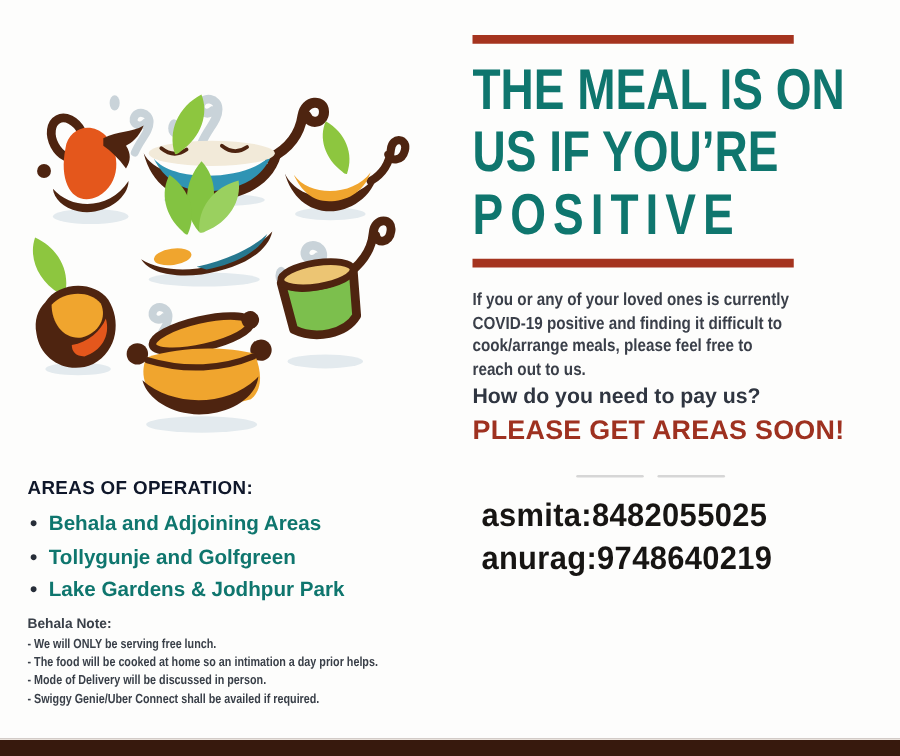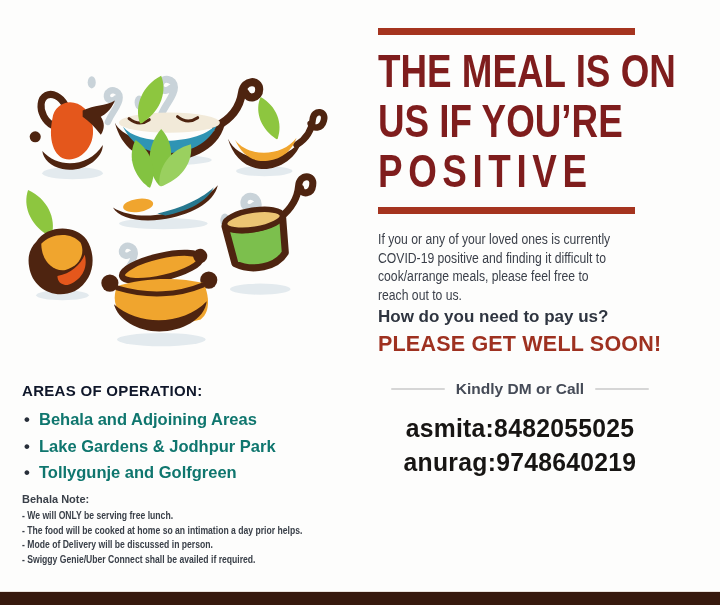--- a/index.html
+++ b/index.html
@@ -18,32 +18,32 @@
   .areas li::before{content:"•";position:absolute;left:2px;color:#272e39;}
 
   
   .notes{position:absolute;left:22px;top:493px;width:360px;}
   .notes-heading{font-size:11px;font-weight:700;color:#3a4049;margin-bottom:3px;}
   .notes .note-line{font-size:10.5px;font-weight:700;color:#3a4049;line-height:14.5px;white-space:nowrap;transform:scaleX(.82);transform-origin:left top;}
 
   
   .right{position:absolute;left:378px;top:28px;width:284px;}
   .accent-bar{width:257px;height:7px;background:#a5341f;}
-  .title{margin:11px 0 0 0;color:#7f1d1d;font-weight:700;font-size:46px;line-height:50px;}
+  .title{margin:11px 0 0 0;color:#0f766e;font-weight:700;font-size:46px;line-height:50px;}
   .title div{white-space:nowrap;transform:scaleX(.8);transform-origin:left top;}
   .title div.wide{letter-spacing:7px;}
   .accent-bar.bottom{margin-top:11px;}
-  .para{margin-top:16px;font-size:14px;font-weight:400;color:#3a3f49;line-height:18.5px;}
+  .para{margin-top:16px;font-size:14px;font-weight:700;color:#3a3f49;line-height:18.5px;}
   .para div{white-space:nowrap;transform:scaleX(.87);transform-origin:left top;}
   .pay-q{margin-top:3px;font-size:17px;font-weight:700;color:#2f3540;}
   .pay-a{margin-top:5px;font-size:21.5px;font-weight:700;color:#9e3120;white-space:nowrap;letter-spacing:.2px;}
   .dm-row{margin-top:23px;display:flex;align-items:center;justify-content:center;gap:11px;}
   .dm-row .rule{width:54px;height:2px;background:#d6d6d6;border-radius:1px;}
   .dm-text{font-size:15.5px;font-weight:700;color:#454b57;white-space:nowrap;}
-  .contacts{margin-top:13px;text-align:center;}
+  .contacts{margin-top:13px;text-align:left;}
   .contact-line{font-size:26px;font-weight:700;color:#171513;line-height:34px;white-space:nowrap;transform:scaleX(.95);transform-origin:center top;letter-spacing:.3px;}
 
   
   .bottom-bar{position:absolute;left:0;bottom:0;width:720px;height:13px;background:#37190d;border-top:1px solid #e9e2dc;}
 </style>
 </head>
 <body>
 
 <div class="poster">
 
@@ -129,22 +129,22 @@
         <path d="M216,174 L220,212 C236,223 260,222 271,209 L274,172 C260,183 229,184 216,174 Z" fill="#7cbf4d" stroke="#4e2410" stroke-width="7" stroke-linejoin="round"></path>
         <ellipse cx="245" cy="172" rx="29" ry="9.5" fill="#ecc573" stroke="#4e2410" stroke-width="5.5"></ellipse>
       </g>
     </g>
   </svg>
 
   <div class="areas">
     <div class="areas-heading">AREAS OF OPERATION:</div>
     <ul>
       <li><span>Behala and Adjoining Areas</span></li>
+      <li><span>Tollygunje and Golfgreen</span></li>
       <li><span>Lake Gardens &amp; Jodhpur Park</span></li>
-      <li><span>Tollygunje and Golfgreen</span></li>
     </ul>
   </div>
 
   <div class="notes">
     <div class="notes-heading">Behala Note:</div>
     <div class="note-line">- We will ONLY be serving free lunch.</div>
     <div class="note-line">- The food will be cooked at home so an intimation a day prior helps.</div>
     <div class="note-line">- Mode of Delivery will be discussed in person.</div>
     <div class="note-line">- Swiggy Genie/Uber Connect shall be availed if required.</div>
   </div>
@@ -160,25 +160,24 @@
 
     <div class="para">
       <div>If you or any of your loved ones is currently</div>
       <div>COVID-19 positive and finding it difficult to</div>
       <div>cook/arrange meals, please feel free to</div>
       <div>reach out to us.</div>
     </div>
 
 
     <div class="pay-q">How do you need to pay us?</div>
-    <div class="pay-a">PLEASE GET WELL SOON!</div>
+    <div class="pay-a">PLEASE GET AREAS SOON!</div>
 
     <div class="dm-row">
       <span class="rule"></span>
-      <span class="dm-text">Kindly DM or Call</span>
       <span class="rule"></span>
     </div>
 
     <div class="contacts">
       <div class="contact-line">asmita:8482055025</div>
       <div class="contact-line">anurag:9748640219</div>
     </div>
   </div>
 
   <div class="bottom-bar"></div>

